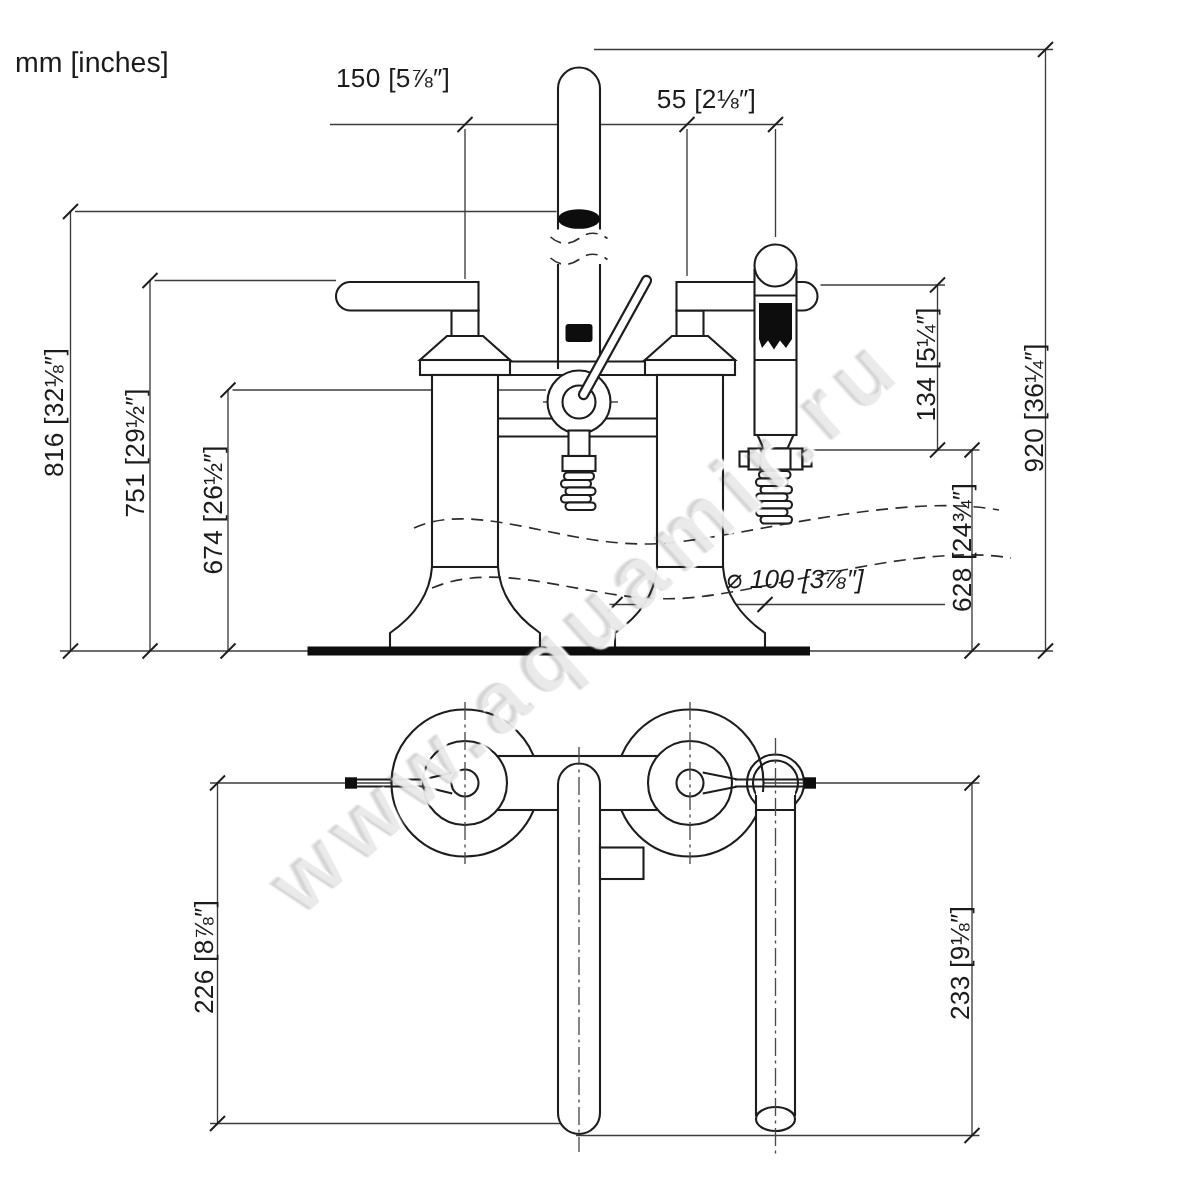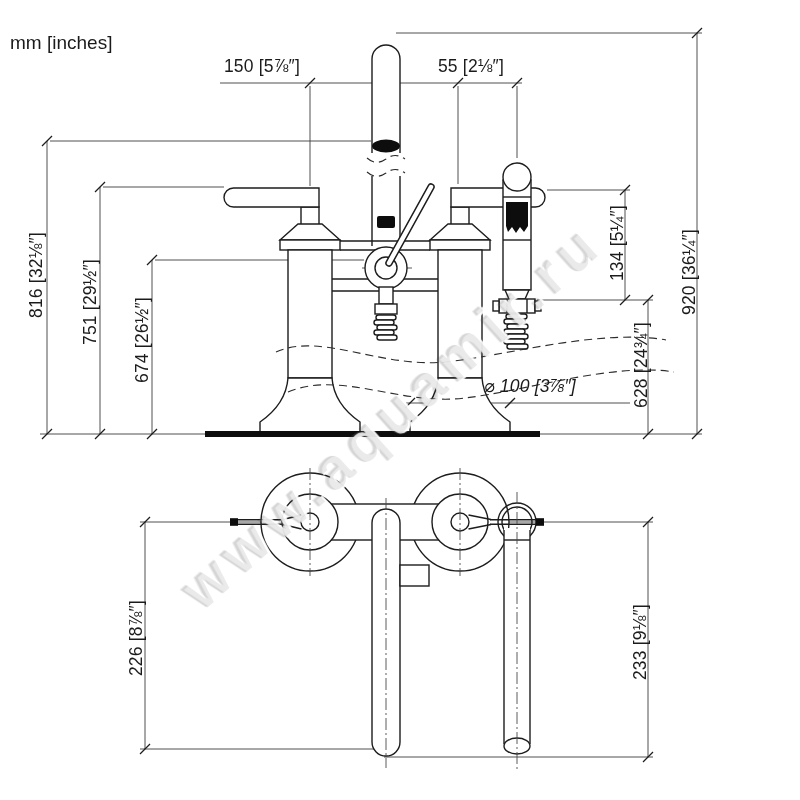--- a/index.html
+++ b/index.html
@@ -222,21 +222,21 @@
       <line class="tick" x1="505" y1="408" x2="515" y2="398"></line>
       <line class="tick" x1="140" y1="527" x2="150" y2="517"></line>
       <line class="tick" x1="140" y1="754" x2="150" y2="744"></line>
       <line class="tick" x1="643" y1="527" x2="653" y2="517"></line>
       <line class="tick" x1="643" y1="762" x2="653" y2="752"></line>
     </g>
   </svg>
 
   <div class="units-label">mm [inches]</div>
 
-  <div class="dim-label ctr" style="left:206px;top:55px;">150 [5⅞″]</div>
+  <div class="dim-label ctr" style="left:206px;top:41px;">150 [5⅞″]</div>
   <div class="dim-label ctr" style="left:415px;top:55px;">55 [2⅛″]</div>
 
   <div class="dim-label rot" style="left:-34px;top:264px;">816 [32⅛″]</div>
   <div class="dim-label rot" style="left:20px;top:291px;">751 [29½″]</div>
   <div class="dim-label rot" style="left:72px;top:329px;">674 [26½″]</div>
 
   <div class="dim-label rot" style="left:547px;top:232px;">134 [5¼″]</div>
   <div class="dim-label rot" style="left:619px;top:261px;">920 [36¼″]</div>
   <div class="dim-label rot" style="left:571px;top:354px;">628 [24¾″]</div>
 

